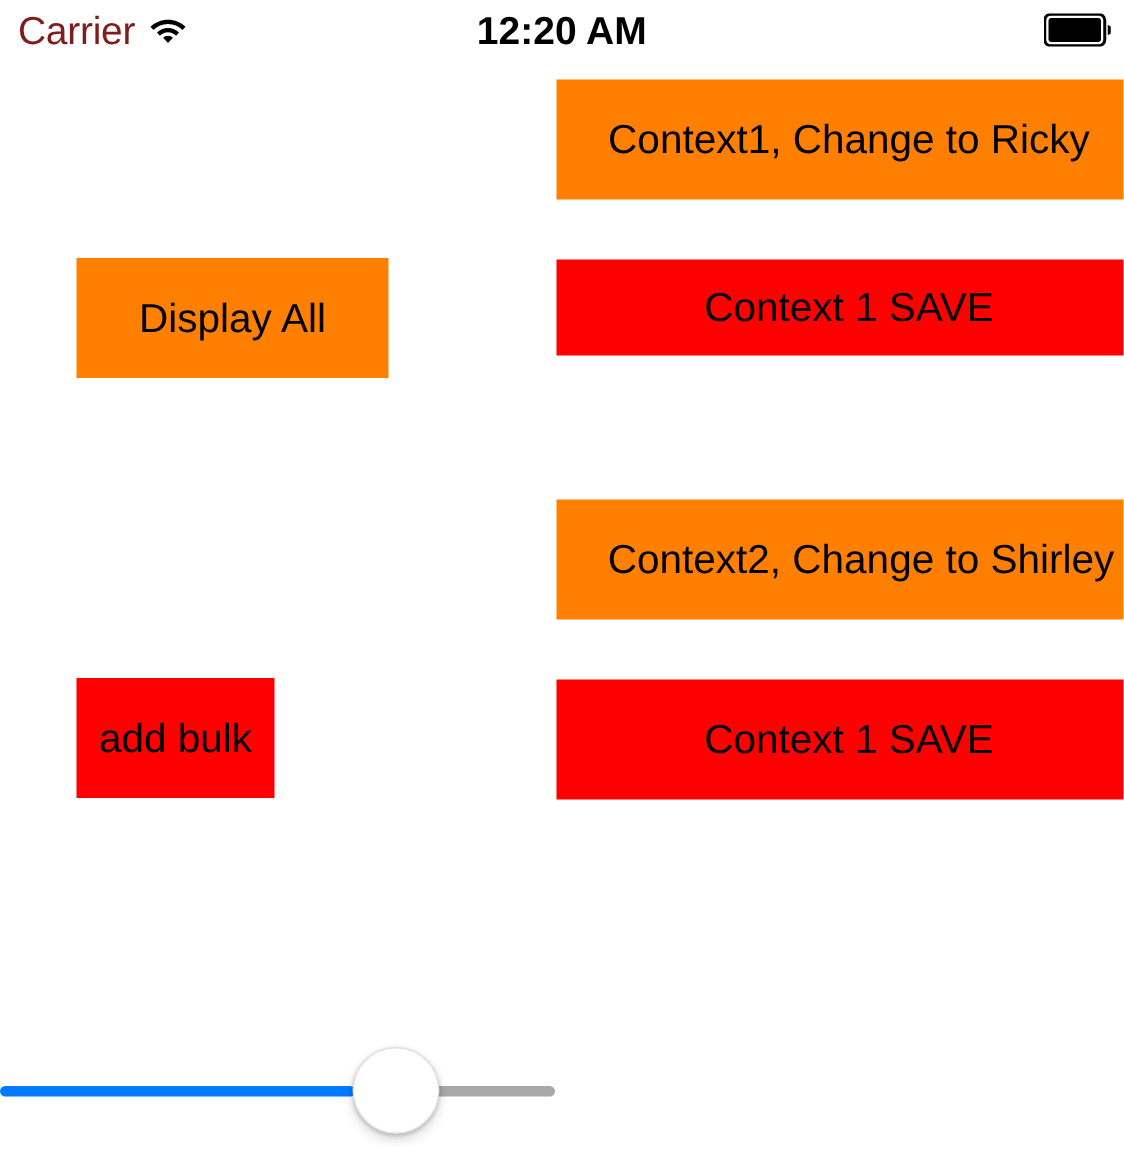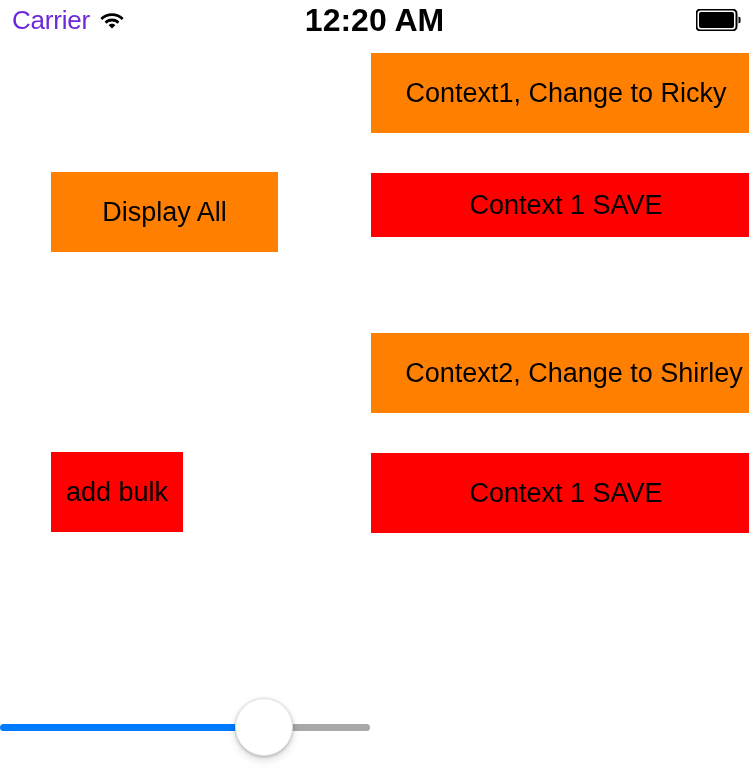--- a/index.html
+++ b/index.html
@@ -31,40 +31,40 @@
     left: 12px;
     top: 0;
     height: 40px;
     display: flex;
     align-items: center;
     gap: 9px;
   }
   .carrier-label {
     font-size: 26px;
     letter-spacing: -0.2px;
-    color: #6d28d9;
+    color: #7f1d1d;
     line-height: 1;
   }
   .wifi-icon {
     width: 26px;
     height: 20px;
     display: block;
   }
   .status-center {
     position: absolute;
     left: 0;
     top: 0;
     width: 749px;
     height: 40px;
     display: flex;
     align-items: center;
     justify-content: center;
   }
   .clock-label {
-    font-size: 32px;
+    font-size: 26px;
     font-weight: bold;
     color: #000000;
     line-height: 1;
     letter-spacing: 0px;
   }
   .status-right {
     position: absolute;
     right: 8px;
     top: 0;
     height: 40px;
@@ -95,21 +95,21 @@
     white-space: nowrap;
     box-sizing: border-box;
   }
   .btn-orange { background: #FF8000; }
   .btn-red    { background: #FF0000; }
 
   #btn-ctx1-change { left: 359px; top: 41px;  width: 390px; height: 80px; }
   #btn-ctx1-save   { left: 359px; top: 161px; width: 390px; height: 64px; }
   #btn-ctx2-change { left: 359px; top: 321px; width: 406px; height: 80px; }
   #btn-ctx2-save   { left: 359px; top: 441px; width: 390px; height: 80px; }
-  #btn-display-all { left: 39px;  top: 160px; width: 227px; height: 80px; }
+  #btn-display-all { left: 39px;  top: 160px; width: 208px; height: 80px; }
   #btn-add-bulk    { left: 39px;  top: 440px; width: 132px; height: 80px; }
 
   
   .slider-wrap {
     position: absolute;
     left: 0;
     top: 698px;
     width: 380px;
     height: 60px;
   }

